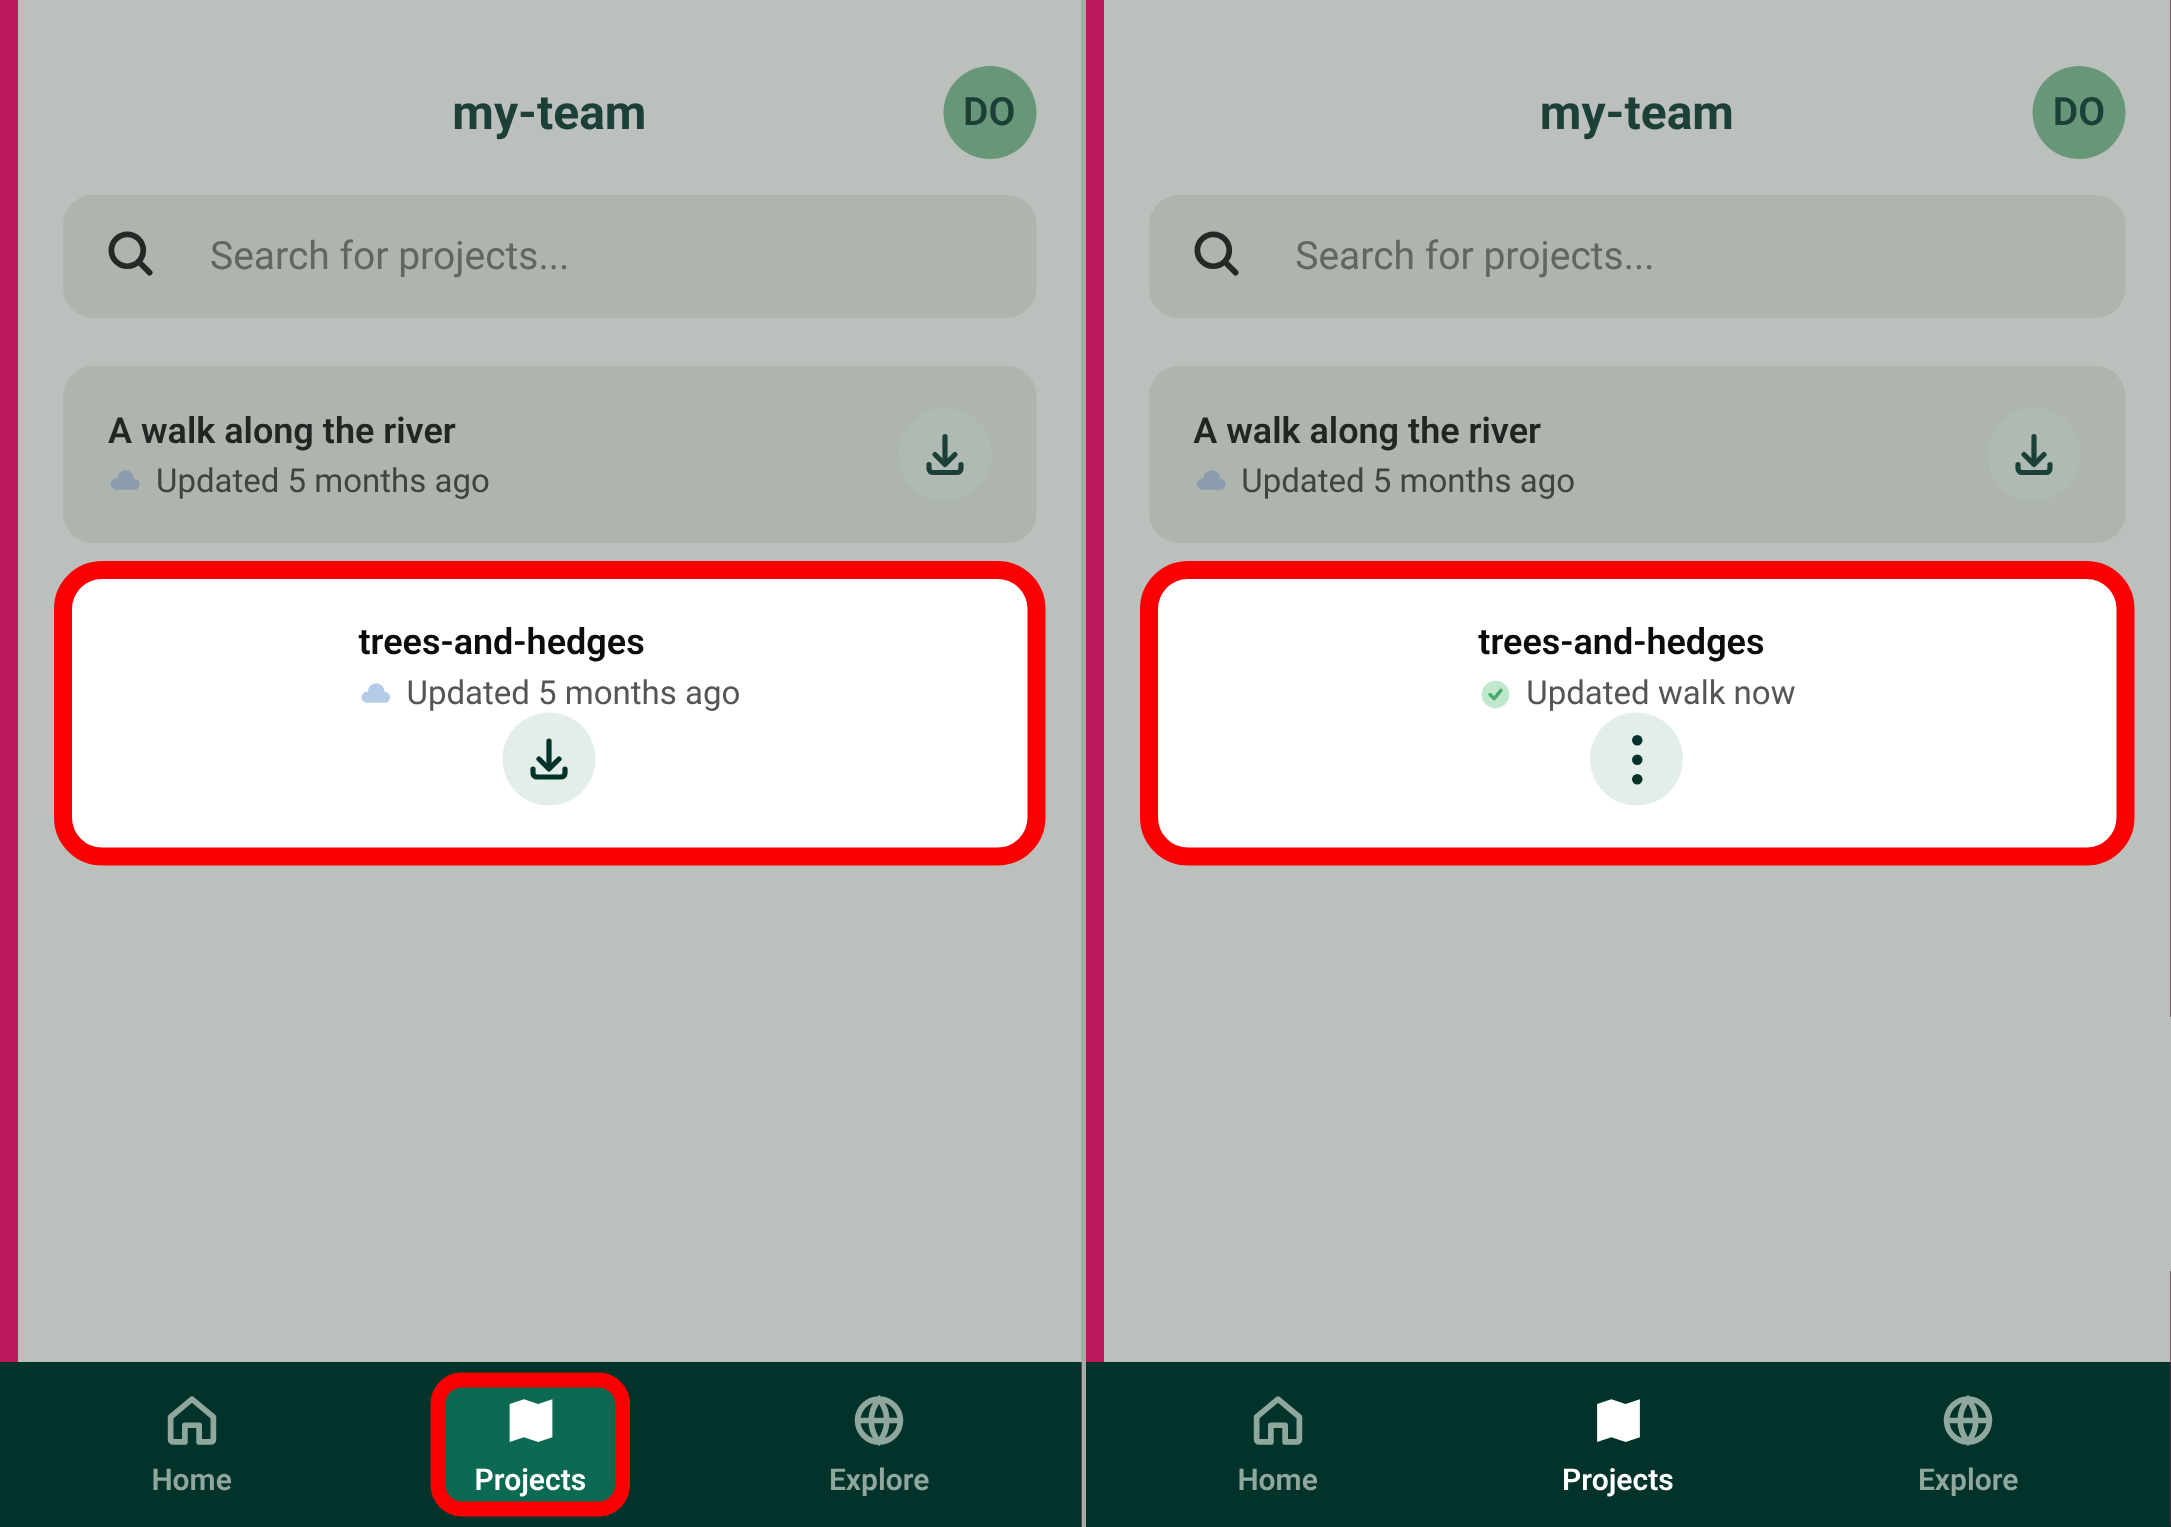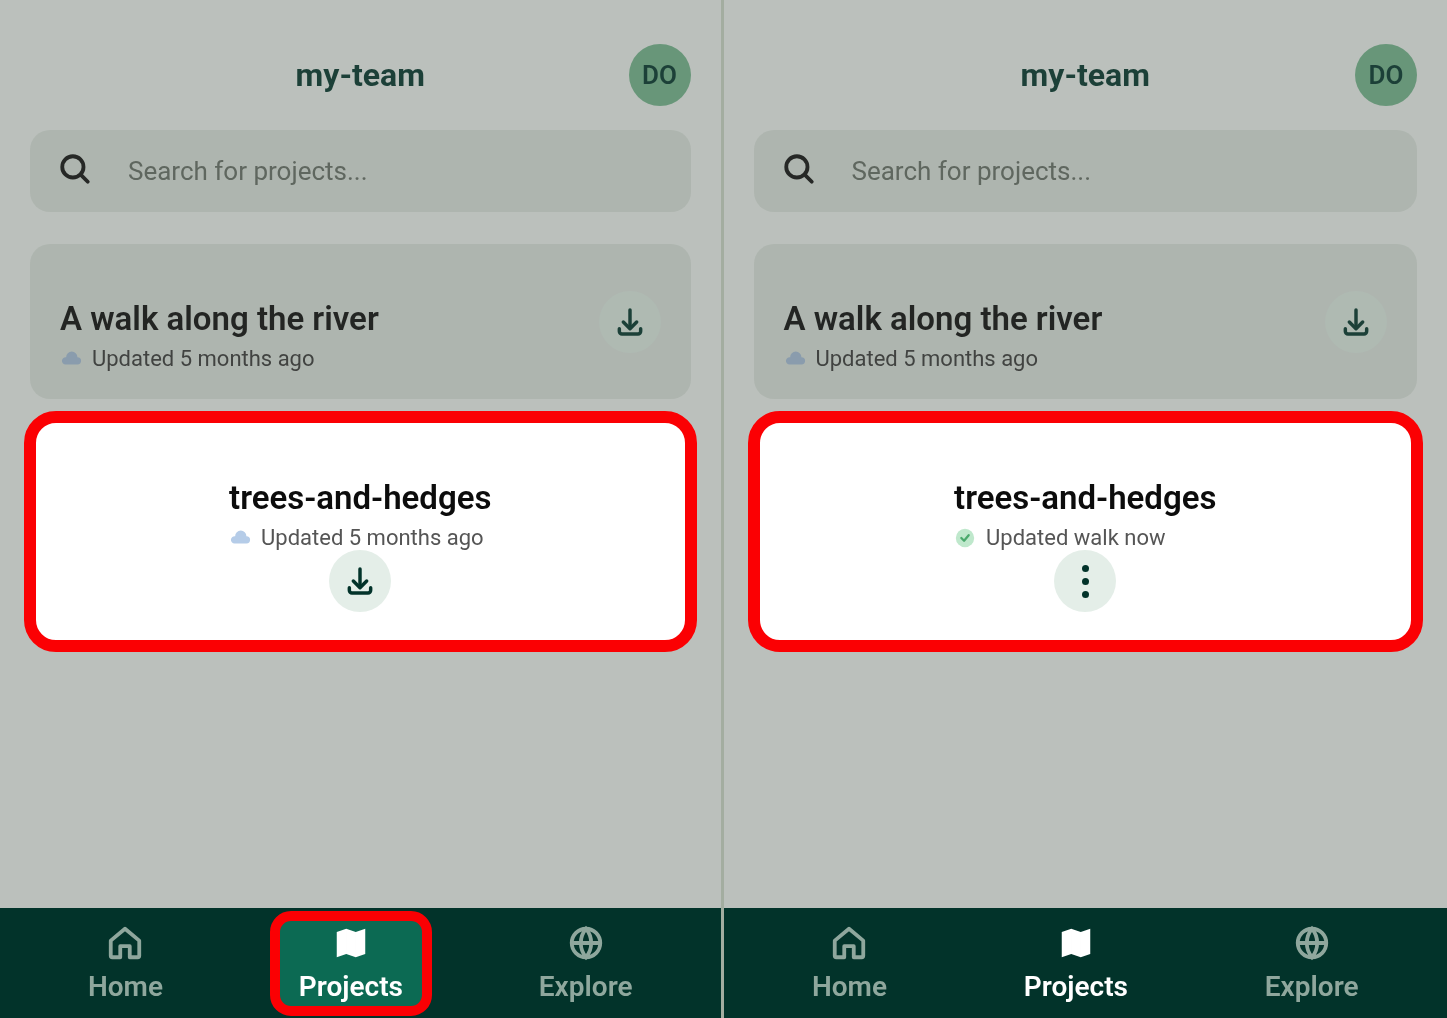--- a/index.html
+++ b/index.html
@@ -21,20 +21,21 @@
       width: 100%;
       height: 100%;
       gap: 0;
     }
 
     .pane {
       width: 50%;
       height: 100%;
       position: relative;
       background: #be185d;
+      padding-left: 12px;
     }
 
     .pane-left {
       border-right: 3px solid #a3ada0;
     }
 
     .content-area {
       height: calc(100% - 110px);
       padding: 30px;
       background: #e5eae7;
@@ -129,24 +130,23 @@
       flex-direction: column;
     }
 
     .project-info {
       display: flex;
       flex-direction: column;
       gap: 8px;
     }
 
     .project-title {
-      font-size: 33px;
+      font-size: 24px;
       font-weight: 600;
       color: #0c0c0c;
-      margin-top: 27px;
     }
 
     .project-meta {
       display: flex;
       align-items: center;
       gap: 10px;
     }
 
     .cloud-icon {
       display: inline-flex;
@@ -209,21 +209,21 @@
       justify-content: center;
     }
     
     .nav-item.active.highlighted-nav {
       background: #0c6a53;
       outline: 10px solid #fb0003;
       outline-offset: -5px;
     }
 
     .nav-label {
-      font-size: 28px;
+      font-size: 20px;
       font-weight: 600;
     }
 
     .nav-icon svg {
       width: 38px;
       height: 38px;
     }
 
     .dots-vertical {
       display: flex;

